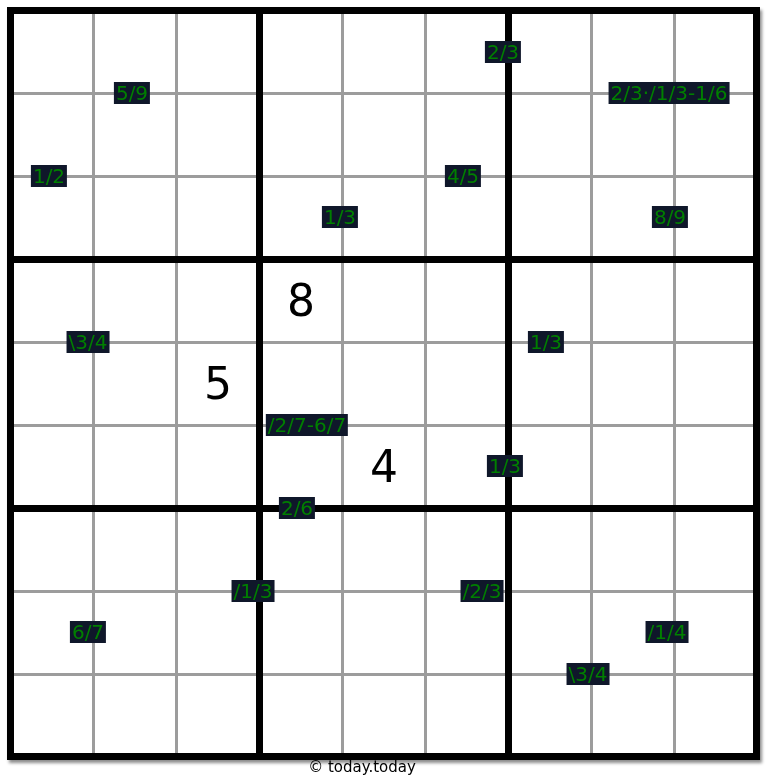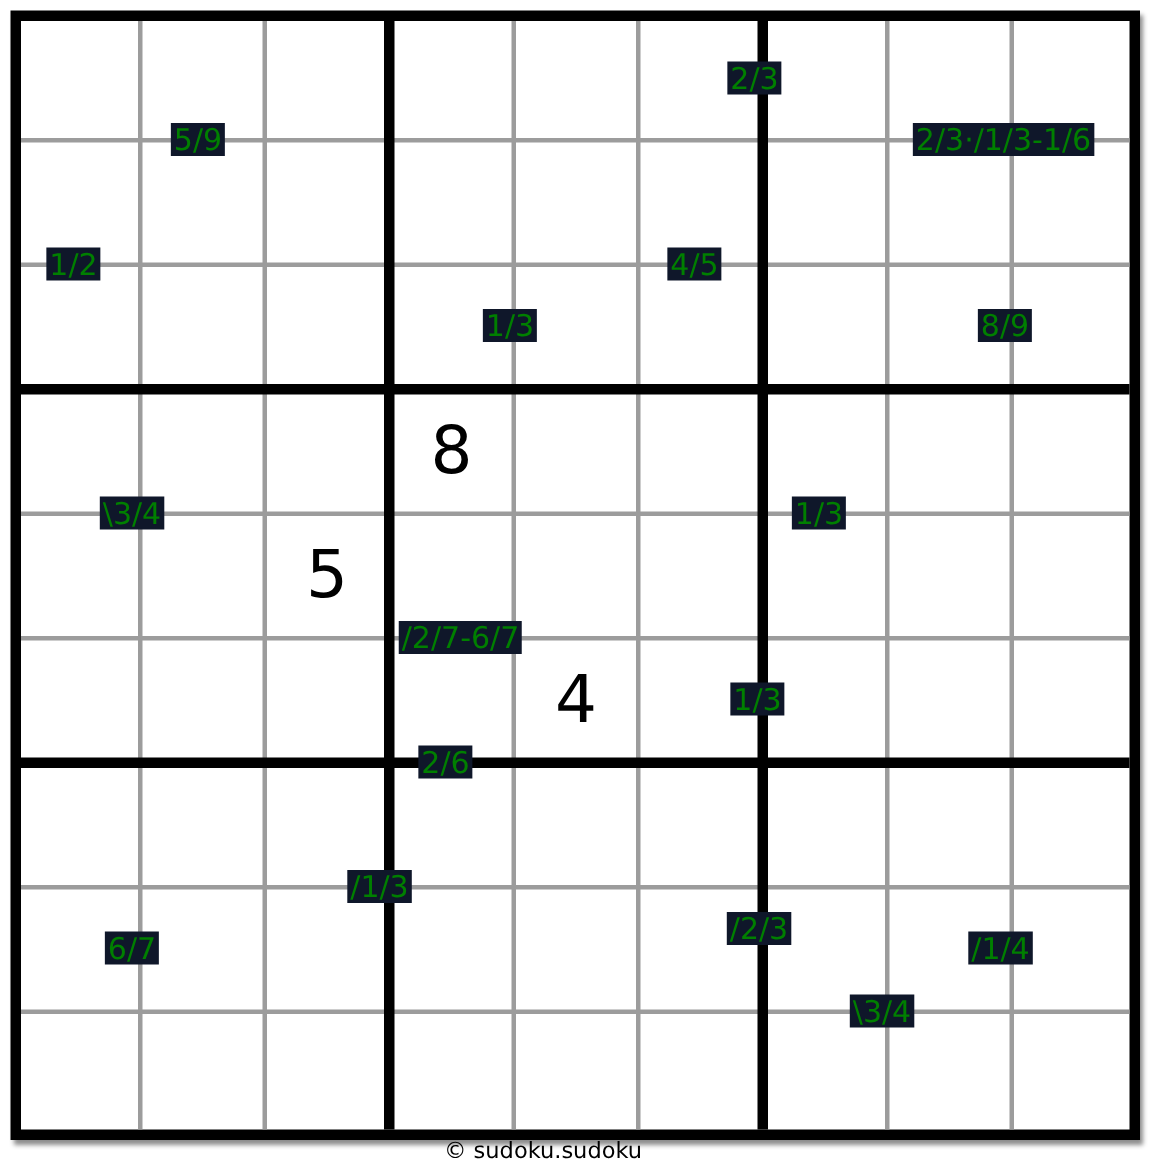--- a/index.html
+++ b/index.html
@@ -80,19 +80,19 @@
       <div class="hint" style="left: 449px; top: 162px;">4/5</div>
       <div class="hint" style="left: 326px; top: 203px;">1/3</div>
       <div class="hint" style="left: 655px; top: 79px;">2/3·/1/3-1/6</div>
       <div class="hint" style="left: 656px; top: 203px;">8/9</div>
       <div class="hint" style="left: 74px; top: 328px;">\3/4</div>
       <div class="hint" style="left: 257px; top: 411px; margin-left: 36px;">/2/7-6/7</div>
       <div class="hint" style="left: 532px; top: 328px;">1/3</div>
       <div class="hint" style="left: 283px; top: 494px;">2/6</div>
       <div class="hint" style="left: 491px; top: 452px;">1/3</div>
       <div class="hint" style="left: 239px; top: 577px;">/1/3</div>
-      <div class="hint" style="left: 492px; top: 577px; margin-top: 28px;">/2/3</div>
+      <div class="hint" style="left: 468px; top: 577px;">/2/3</div>
       <div class="hint" style="left: 653px; top: 577px; margin-top: 41px;">/1/4</div>
       <div class="hint" style="left: 74px; top: 618px;">6/7</div>
       <div class="hint" style="left: 574px; top: 660px;">\3/4</div>
     </div>
-  <div class="footer">© sudoku.sudoku</div>
+  <div class="footer">© today.today</div>
 </div>
 
 </body></html>

